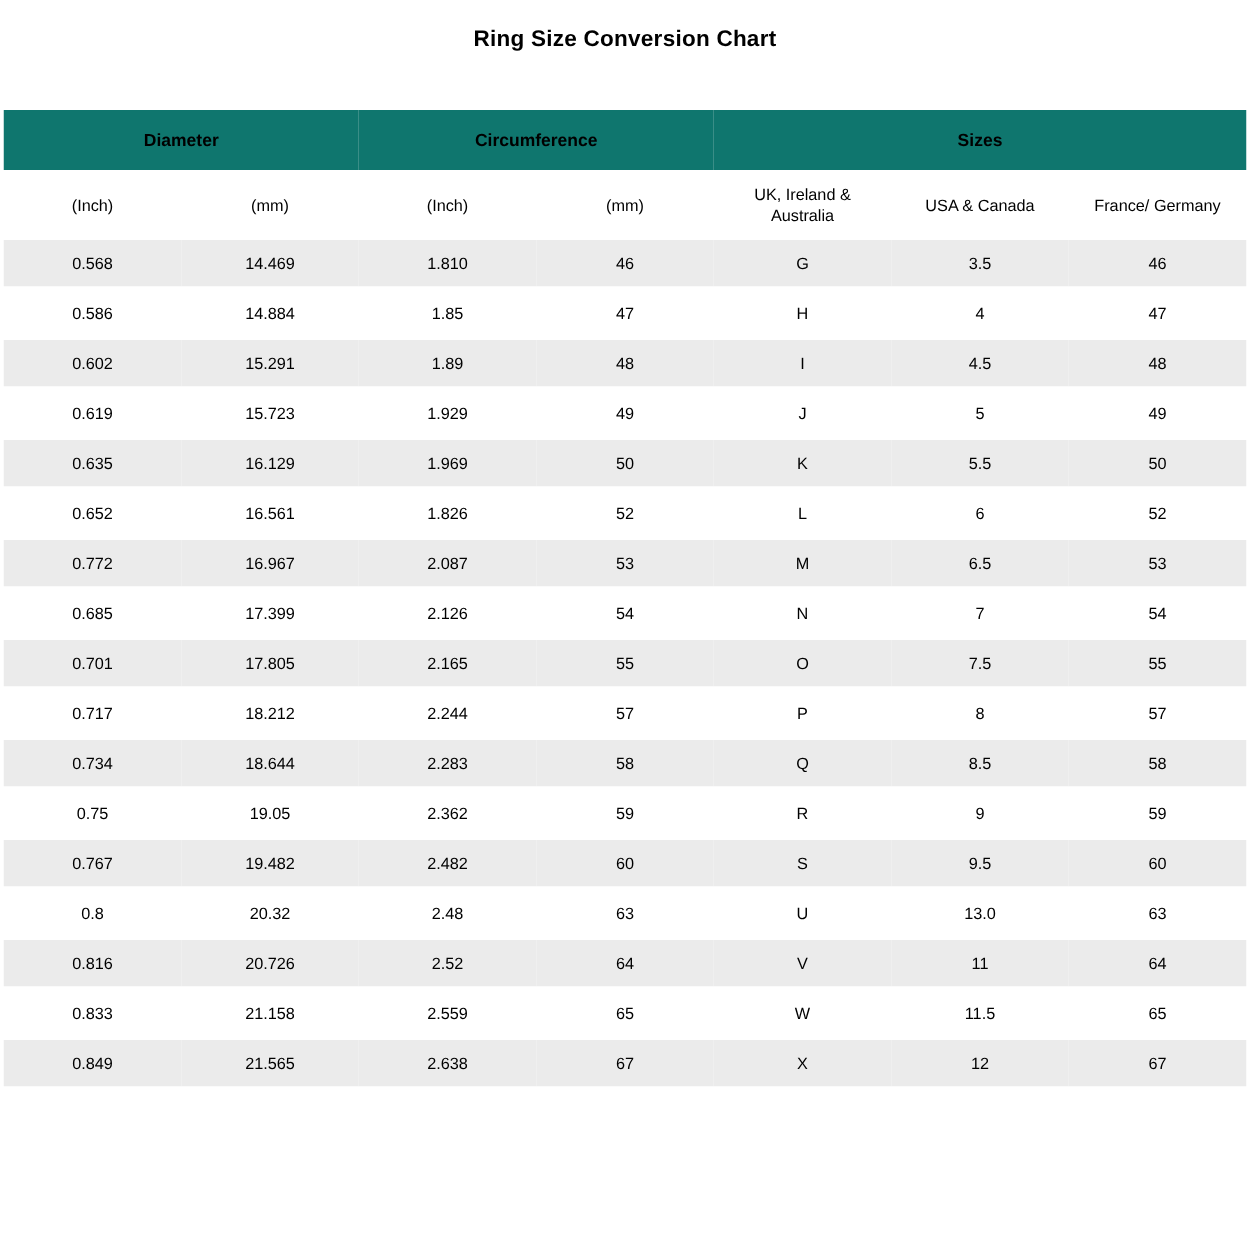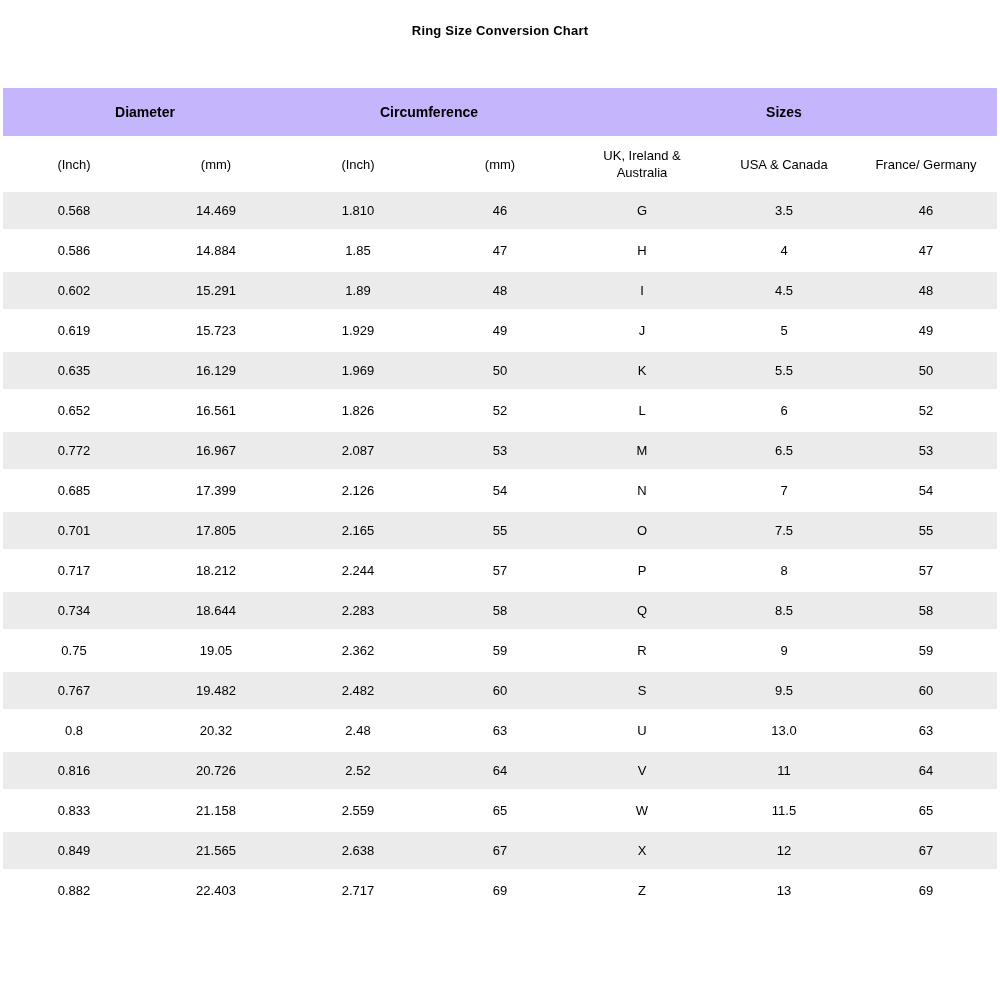--- a/index.html
+++ b/index.html
@@ -13,41 +13,41 @@
     color: #000000;
   }
   .page {
     width: 1000px;
     height: 1000px;
     overflow: hidden;
   }
   .title {
     margin: 20px 0 0 0;
     text-align: center;
-    font-size: 13px;
+    font-size: 18px;
     line-height: 22px;
     font-weight: bold;
     letter-spacing: 0.2px;
   }
   table.conversion-table {
     width: 994px;
     margin: 43px 3px 0 3px;
     border-collapse: separate;
     border-spacing: 0 3px;
     table-layout: fixed;
   }
   table.conversion-table th,
   table.conversion-table td {
     text-align: center;
     vertical-align: middle;
     padding: 0 14px;
     overflow: hidden;
   }
   tr.group-row th {
-    background: #c4b5fd;
+    background: #0f766e;
     height: 48px;
     font-size: 14px;
     font-weight: bold;
   }
   tr.sub-row th {
     background: #ffffff;
     height: 50px;
     font-size: 13px;
     font-weight: normal;
     line-height: 17px;
@@ -232,24 +232,15 @@
         </tr>
         <tr>
           <td>0.849</td>
           <td>21.565</td>
           <td>2.638</td>
           <td>67</td>
           <td>X</td>
           <td>12</td>
           <td>67</td>
         </tr>
-        <tr>
-          <td>0.882</td>
-          <td>22.403</td>
-          <td>2.717</td>
-          <td>69</td>
-          <td>Z</td>
-          <td>13</td>
-          <td>69</td>
-        </tr>
       </tbody>
   </table>
 </div>
 
 </body></html>

